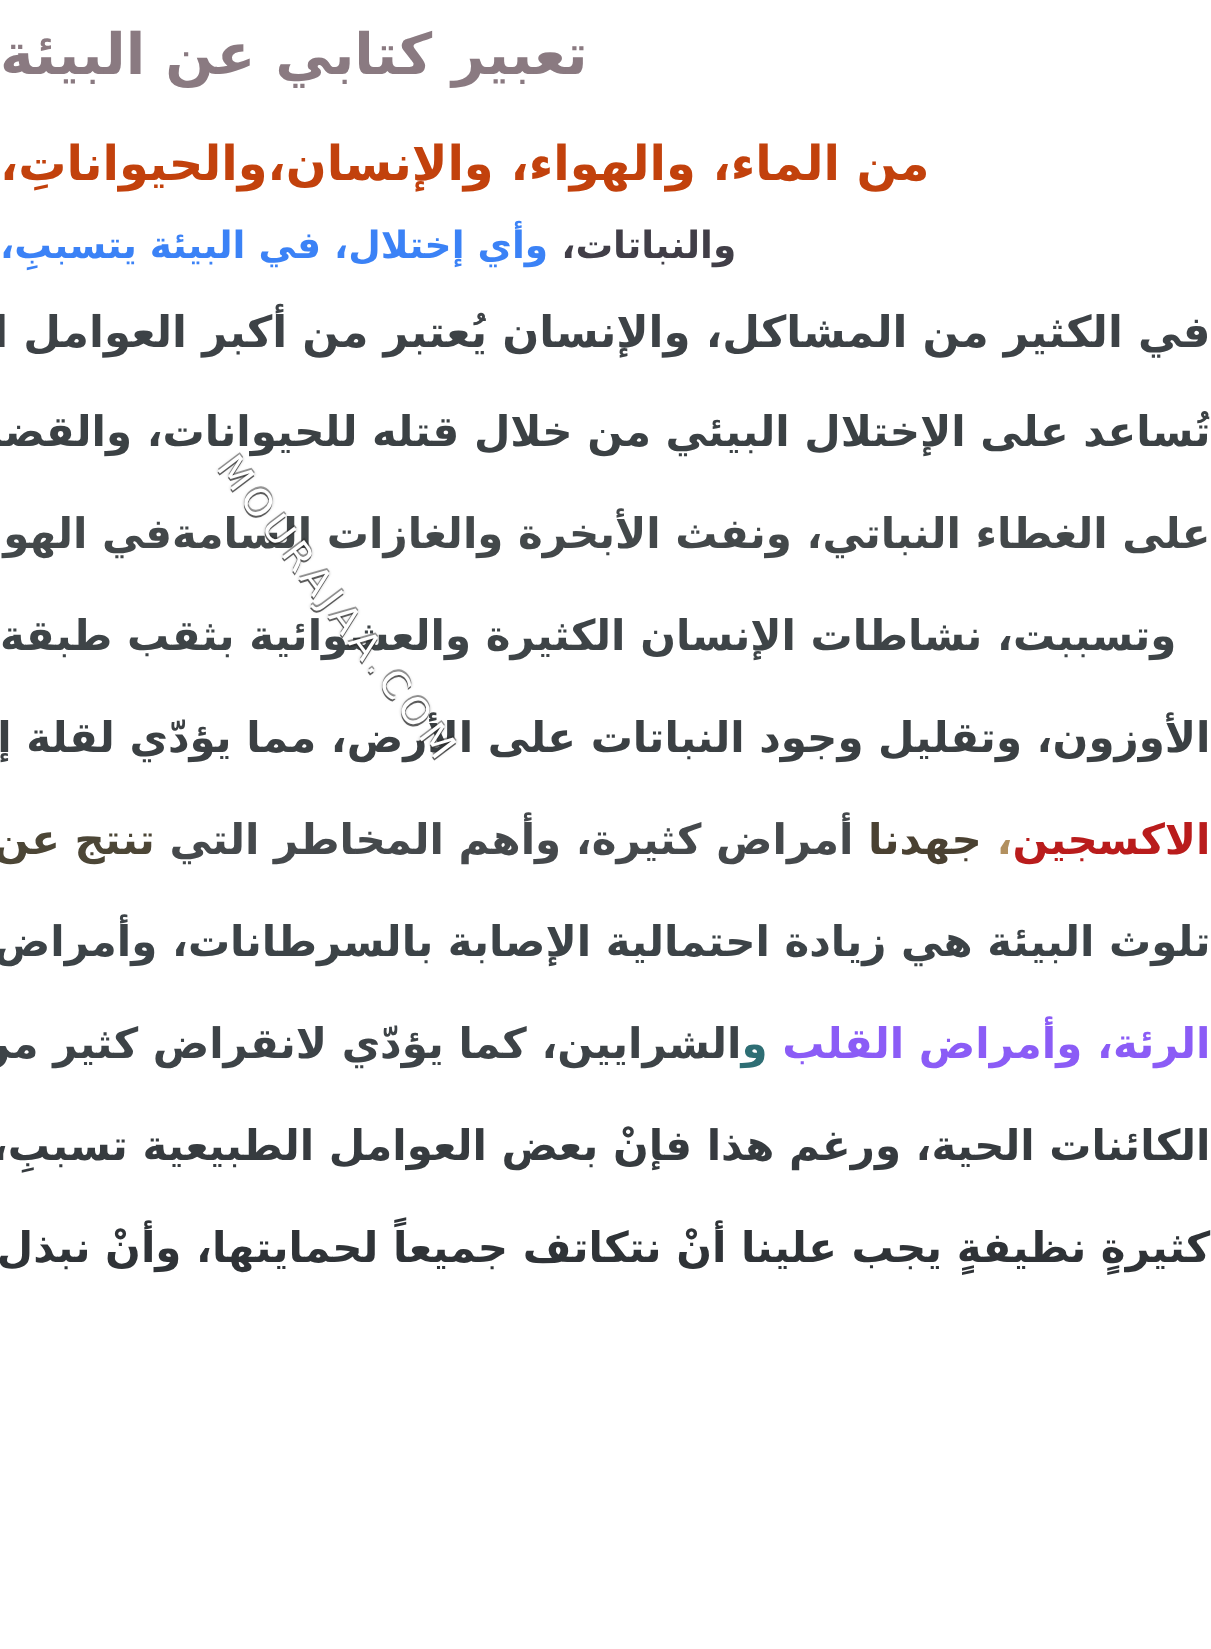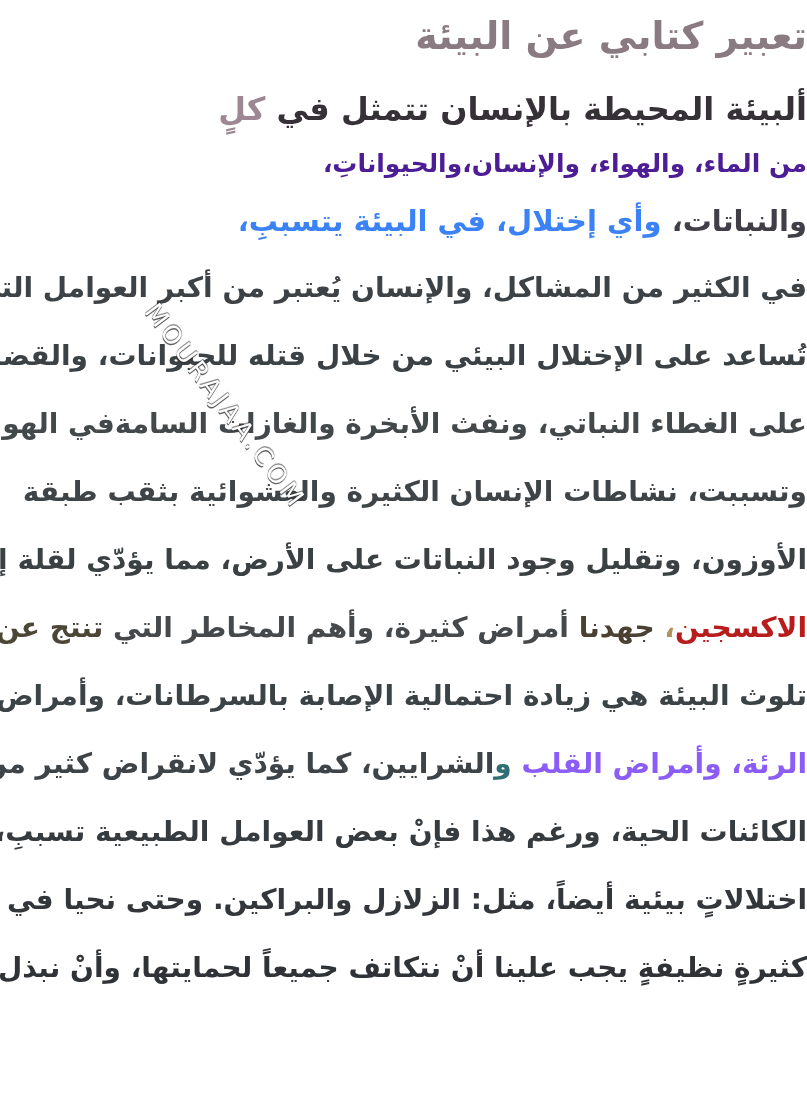--- a/index.html
+++ b/index.html
@@ -5,21 +5,21 @@
   html, body { margin: 0; padding: 0; }
   body { background: #ffffff; }
   .page {
     position: relative;
     width: 807px;
     height: 1099px;
     margin: 0 auto;
     background: #ffffff;
     overflow: hidden;
     direction: rtl;
-    text-align: right;
+    text-align: left;
     font-family: "DejaVu Sans", sans-serif;
   }
   .title {
     margin: 0;
     padding-top: 8px;
     font-size: 38px;
     line-height: 56px;
     font-weight: bold;
     letter-spacing: 0px;
   }
@@ -56,30 +56,28 @@
     pointer-events: none;
   }
 </style>
 </head>
 <body>
 
 <div class="page">
   <h1 class="title" style="color: rgb(138, 122, 129);">تعبير كتابي عن البيئة</h1>
 
   <div class="paragraph">
-      <div class="line"><span style="color: rgb(54, 48, 55);">ألبيئة المحيطة بالإنسان تتمثل في </span><span style="color: rgb(156, 135, 147);">كلٍ</span></div>
-      <div class="line"><span style="color: #4c1d95;">من الماء، والهواء، والإنسان،والحيواناتِ،</span></div>
+      <div class="line"><span style="color: #c2410c;">من الماء، والهواء، والإنسان،والحيواناتِ،</span></div>
       <div class="line"><span style="color: rgb(65, 62, 71);">والنباتات، </span><span style="color: #3b82f6;">وأي إختلال، في البيئة يتسببِ،</span></div>
       <div class="line"><span style="color: rgb(61, 66, 70);">في الكثير من المشاكل، والإنسان يُعتبر من أكبر العوامل التي</span></div>
       <div class="line"><span style="color: rgb(59, 65, 68);">تُساعد على الإختلال البيئي من خلال قتله للحيوانات، والقضاء</span></div>
       <div class="line"><span style="color: rgb(67, 72, 74);">على الغطاء النباتي، ونفث الأبخرة والغازات السامةفي الهواء،</span></div>
       <div class="line"><span style="color: rgb(62, 68, 71);">وتسببت، نشاطات الإنسان الكثيرة والعشوائية بثقب طبقة</span></div>
       <div class="line"><span style="color: rgb(59, 64, 67);">الأوزون، وتقليل وجود النباتات على الأرض، مما يؤدّي لقلة إنتاج</span></div>
       <div class="line"><span style="color: #b91c1c;">الاكسجين</span><span style="color: rgb(178, 144, 95);">، </span><span style="color: rgb(74, 65, 50);">جهدنا </span><span style="color: rgb(69, 73, 76);">أمراض كثيرة، وأهم المخاطر التي </span><span style="color: rgb(76, 70, 54);">تنتج عن</span></div>
       <div class="line"><span style="color: rgb(60, 67, 71);">تلوث البيئة هي زيادة احتمالية الإصابة بالسرطانات، وأمراض</span></div>
       <div class="line"><span style="color: #8b5cf6;">الرئة، وأمراض القلب </span><span style="color: rgb(46, 110, 116);">و</span><span style="color: rgb(61, 67, 71);">الشرايين، كما يؤدّي لانقراض كثير من</span></div>
       <div class="line"><span style="color: rgb(54, 59, 63);">الكائنات الحية، ورغم هذا فإنْ بعض العوامل الطبيعية تسببِ،</span></div>
-      <div class="line"><span style="color: rgb(51, 55, 59);">اختلالاتٍ بيئية أيضاً، مثل: الزلازل والبراكين. وحتى نحيا في</span></div>
       <div class="line"><span style="color: rgb(47, 51, 55);">كثيرةٍ نظيفةٍ يجب علينا أنْ نتكاتف جميعاً لحمايتها، وأنْ نبذل</span></div>
     </div>
 
   <div class="watermark" style="color: rgb(255, 255, 255);">MOURAJAA.COM</div>
 </div>
 
 </body></html>

